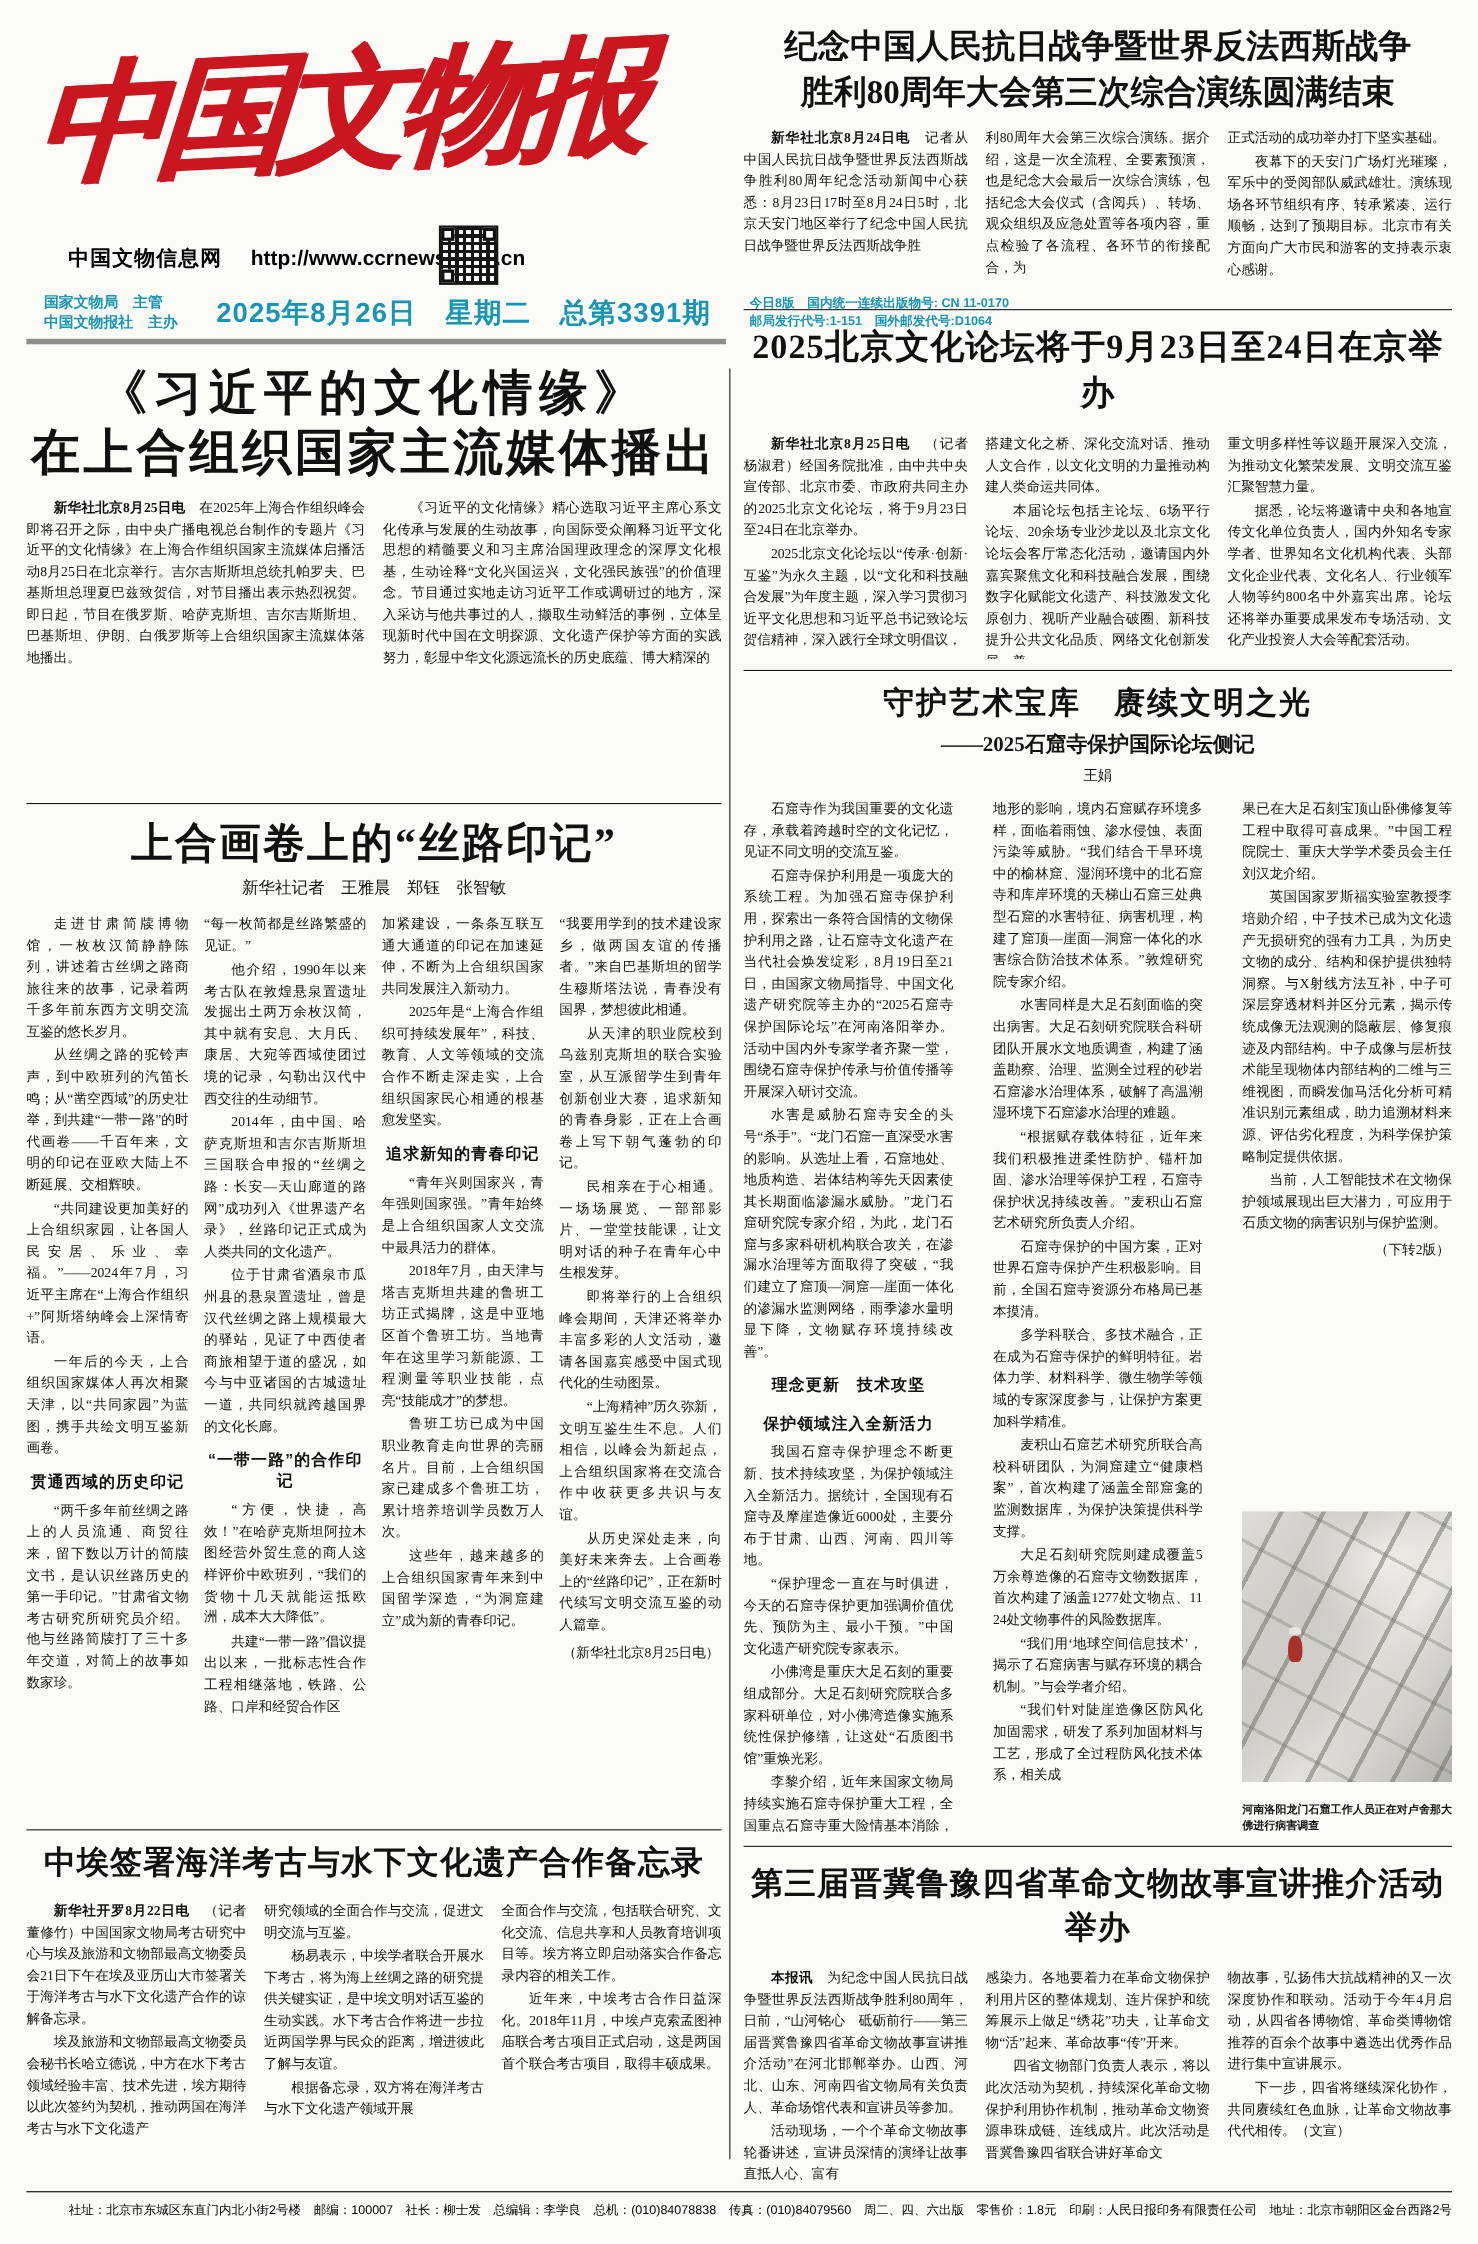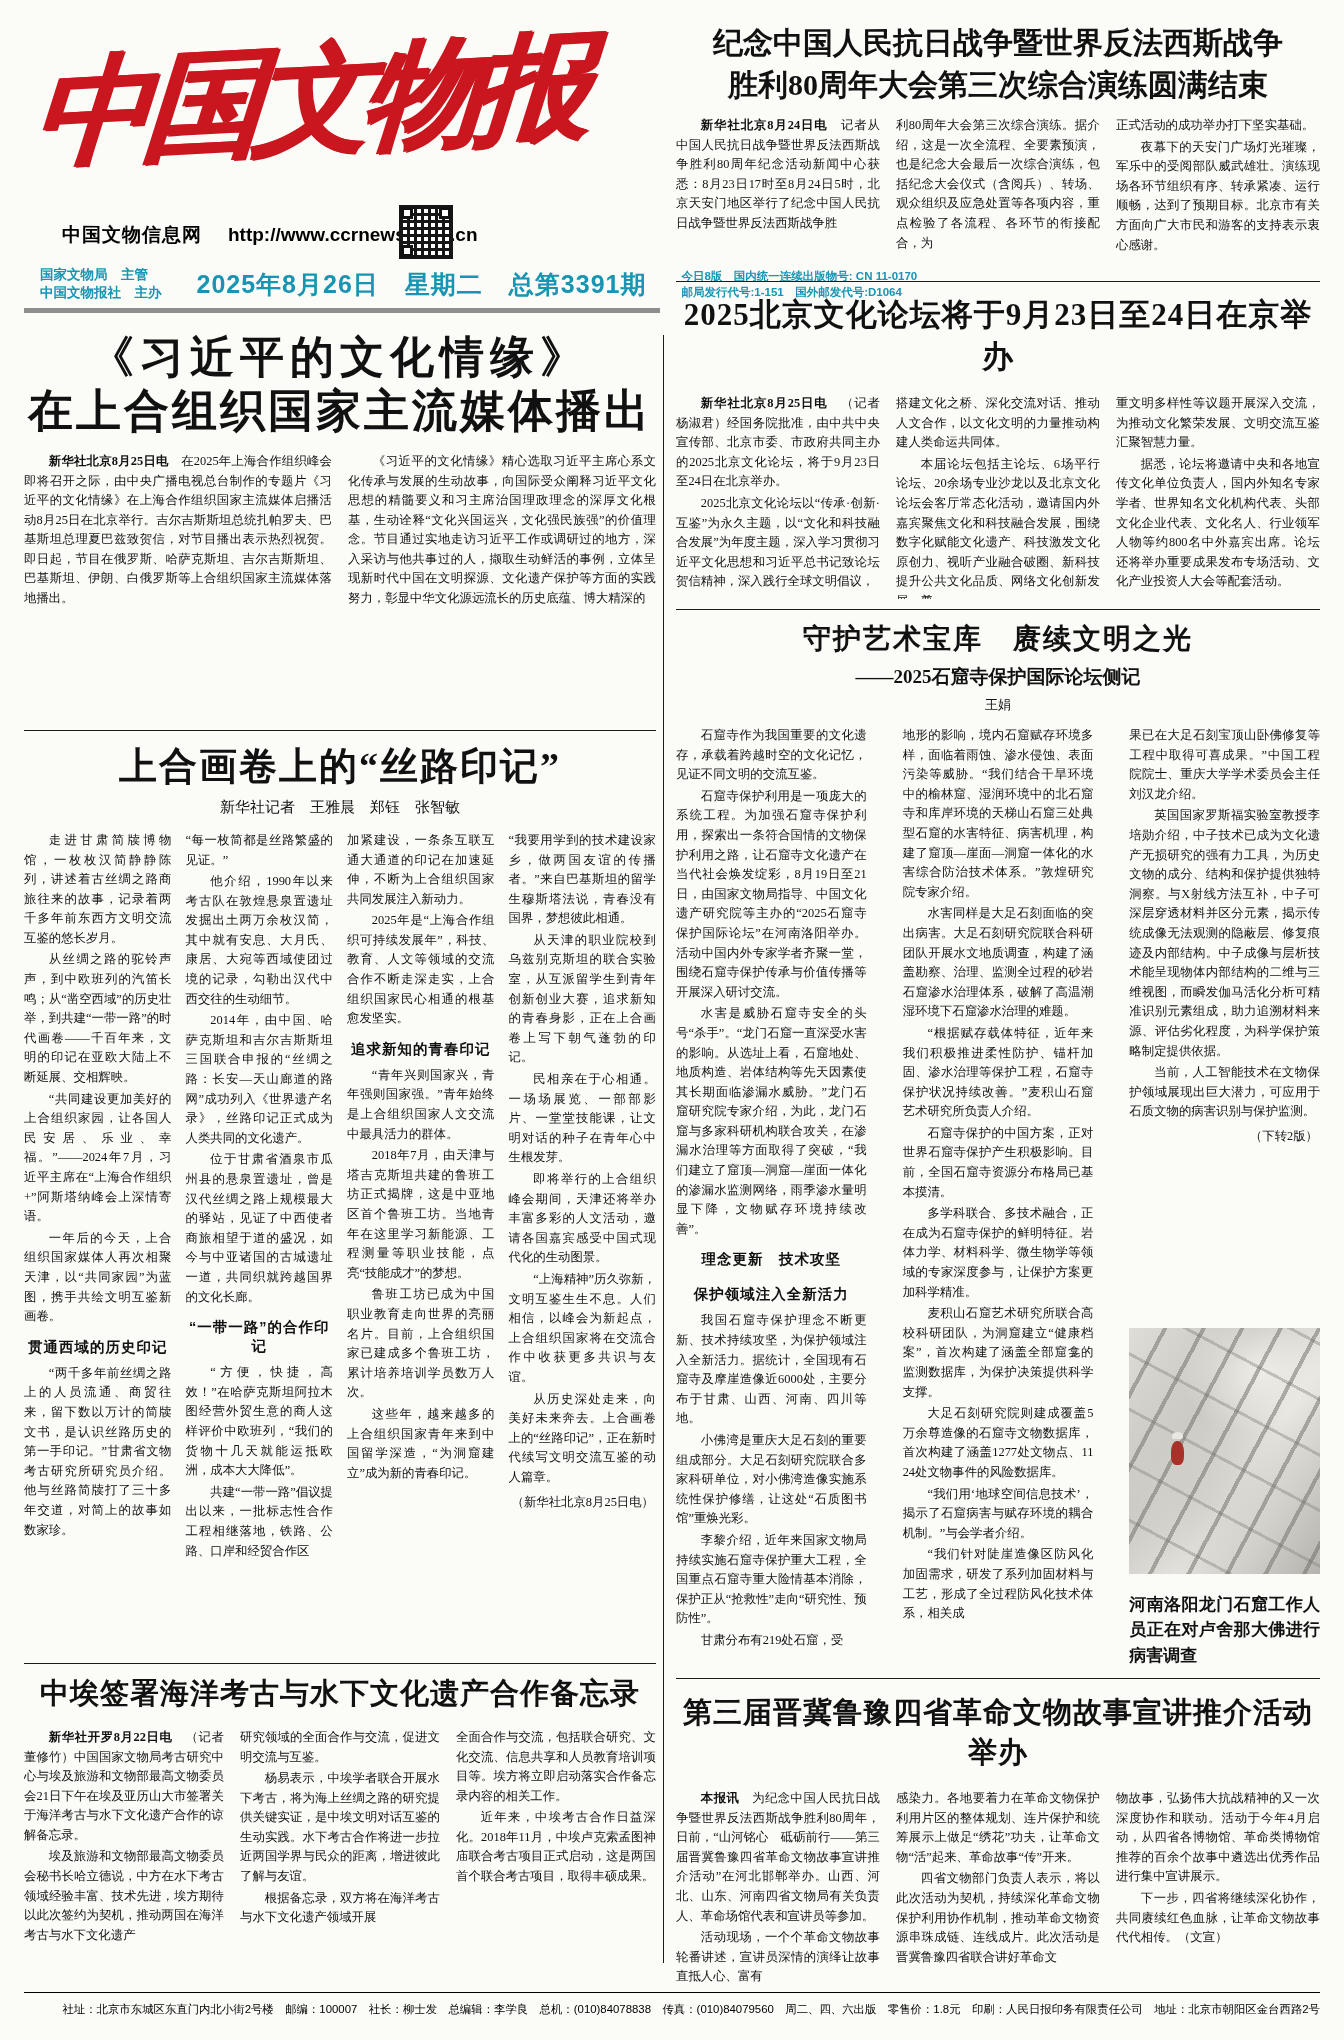--- a/index.html
+++ b/index.html
@@ -102,21 +102,21 @@
   }
   .ph-scaffold{
     position:absolute;inset:0;
     background:
       repeating-linear-gradient(118deg,transparent 0 30px,rgba(110,108,100,.5) 30px 34px),
       repeating-linear-gradient(28deg,transparent 0 46px,rgba(140,138,130,.45) 46px 49px);
   }
   .ph-worker{position:absolute;left:22%;top:46%;width:13px;height:24px;border-radius:45% 45% 35% 35%;background:#a8322a;}
   .ph-helmet{position:absolute;left:22.4%;top:42.5%;width:11px;height:7px;border-radius:50% 50% 20% 20%;background:#e9e7e1;}
   .caption{
-    font-size:17px;font-weight:bold;line-height:1.5;text-align:justify;margin-top:18px;
+    font-size:10px;font-weight:bold;line-height:1.5;text-align:justify;margin-top:18px;
     font-family:"Liberation Sans","DejaVu Sans",sans-serif;
   }
 
   
   .footer{
     position:absolute;left:24px;top:1992px;width:1296px;
     border-top:1.5px solid #000;padding-top:9px;
     font-family:"Liberation Sans","DejaVu Sans",sans-serif;
     font-size:11.4px;text-align:right;color:#000;
   }
@@ -192,20 +192,21 @@
       <div class="hl-e-sub">——2025石窟寺保护国际论坛侧记</div>
       <div class="hl-e-author">王娟</div>
       <div class="cols body-e">
           <div class="col">
             <p class="para">石窟寺作为我国重要的文化遗存，承载着跨越时空的文化记忆，见证不同文明的交流互鉴。</p>
             <p class="para">石窟寺保护利用是一项庞大的系统工程。为加强石窟寺保护利用，探索出一条符合国情的文物保护利用之路，让石窟寺文化遗产在当代社会焕发绽彩，8月19日至21日，由国家文物局指导、中国文化遗产研究院等主办的“2025石窟寺保护国际论坛”在河南洛阳举办。活动中国内外专家学者齐聚一堂，围绕石窟寺保护传承与价值传播等开展深入研讨交流。</p>
             <p class="para">水害是威胁石窟寺安全的头号“杀手”。“龙门石窟一直深受水害的影响。从选址上看，石窟地处、地质构造、岩体结构等先天因素使其长期面临渗漏水威胁。”龙门石窟研究院专家介绍，为此，龙门石窟与多家科研机构联合攻关，在渗漏水治理等方面取得了突破，“我们建立了窟顶—洞窟—崖面一体化的渗漏水监测网络，雨季渗水量明显下降，文物赋存环境持续改善”。</p>
             <h4 class="subhead">理念更新　技术攻坚</h4>
             <h4 class="subhead">保护领域注入全新活力</h4>
             <p class="para">我国石窟寺保护理念不断更新、技术持续攻坚，为保护领域注入全新活力。据统计，全国现有石窟寺及摩崖造像近6000处，主要分布于甘肃、山西、河南、四川等地。</p>
+            <p class="para">“保护理念一直在与时俱进，今天的石窟寺保护更加强调价值优先、预防为主、最小干预。”中国文化遗产研究院专家表示。</p>
             <p class="para">小佛湾是重庆大足石刻的重要组成部分。大足石刻研究院联合多家科研单位，对小佛湾造像实施系统性保护修缮，让这处“石质图书馆”重焕光彩。</p>
             <p class="para">李黎介绍，近年来国家文物局持续实施石窟寺保护重大工程，全国重点石窟寺重大险情基本消除，保护正从“抢救性”走向“研究性、预防性”。</p>
             <p class="para">甘肃分布有219处石窟，受</p>
           </div>
           <div class="col">
             <p class="para cont">地形的影响，境内石窟赋存环境多样，面临着雨蚀、渗水侵蚀、表面污染等威胁。“我们结合干旱环境中的榆林窟、湿润环境中的北石窟寺和库岸环境的天梯山石窟三处典型石窟的水害特征、病害机理，构建了窟顶—崖面—洞窟一体化的水害综合防治技术体系。”敦煌研究院专家介绍。</p>
             <p class="para">水害同样是大足石刻面临的突出病害。大足石刻研究院联合科研团队开展水文地质调查，构建了涵盖勘察、治理、监测全过程的砂岩石窟渗水治理体系，破解了高温潮湿环境下石窟渗水治理的难题。</p>
             <p class="para">“根据赋存载体特征，近年来我们积极推进柔性防护、锚杆加固、渗水治理等保护工程，石窟寺保护状况持续改善。”麦积山石窟艺术研究所负责人介绍。</p>
             <p class="para">石窟寺保护的中国方案，正对世界石窟寺保护产生积极影响。目前，全国石窟寺资源分布格局已基本摸清。</p>
             <p class="para">多学科联合、多技术融合，正在成为石窟寺保护的鲜明特征。岩体力学、材料科学、微生物学等领域的专家深度参与，让保护方案更加科学精准。</p>

